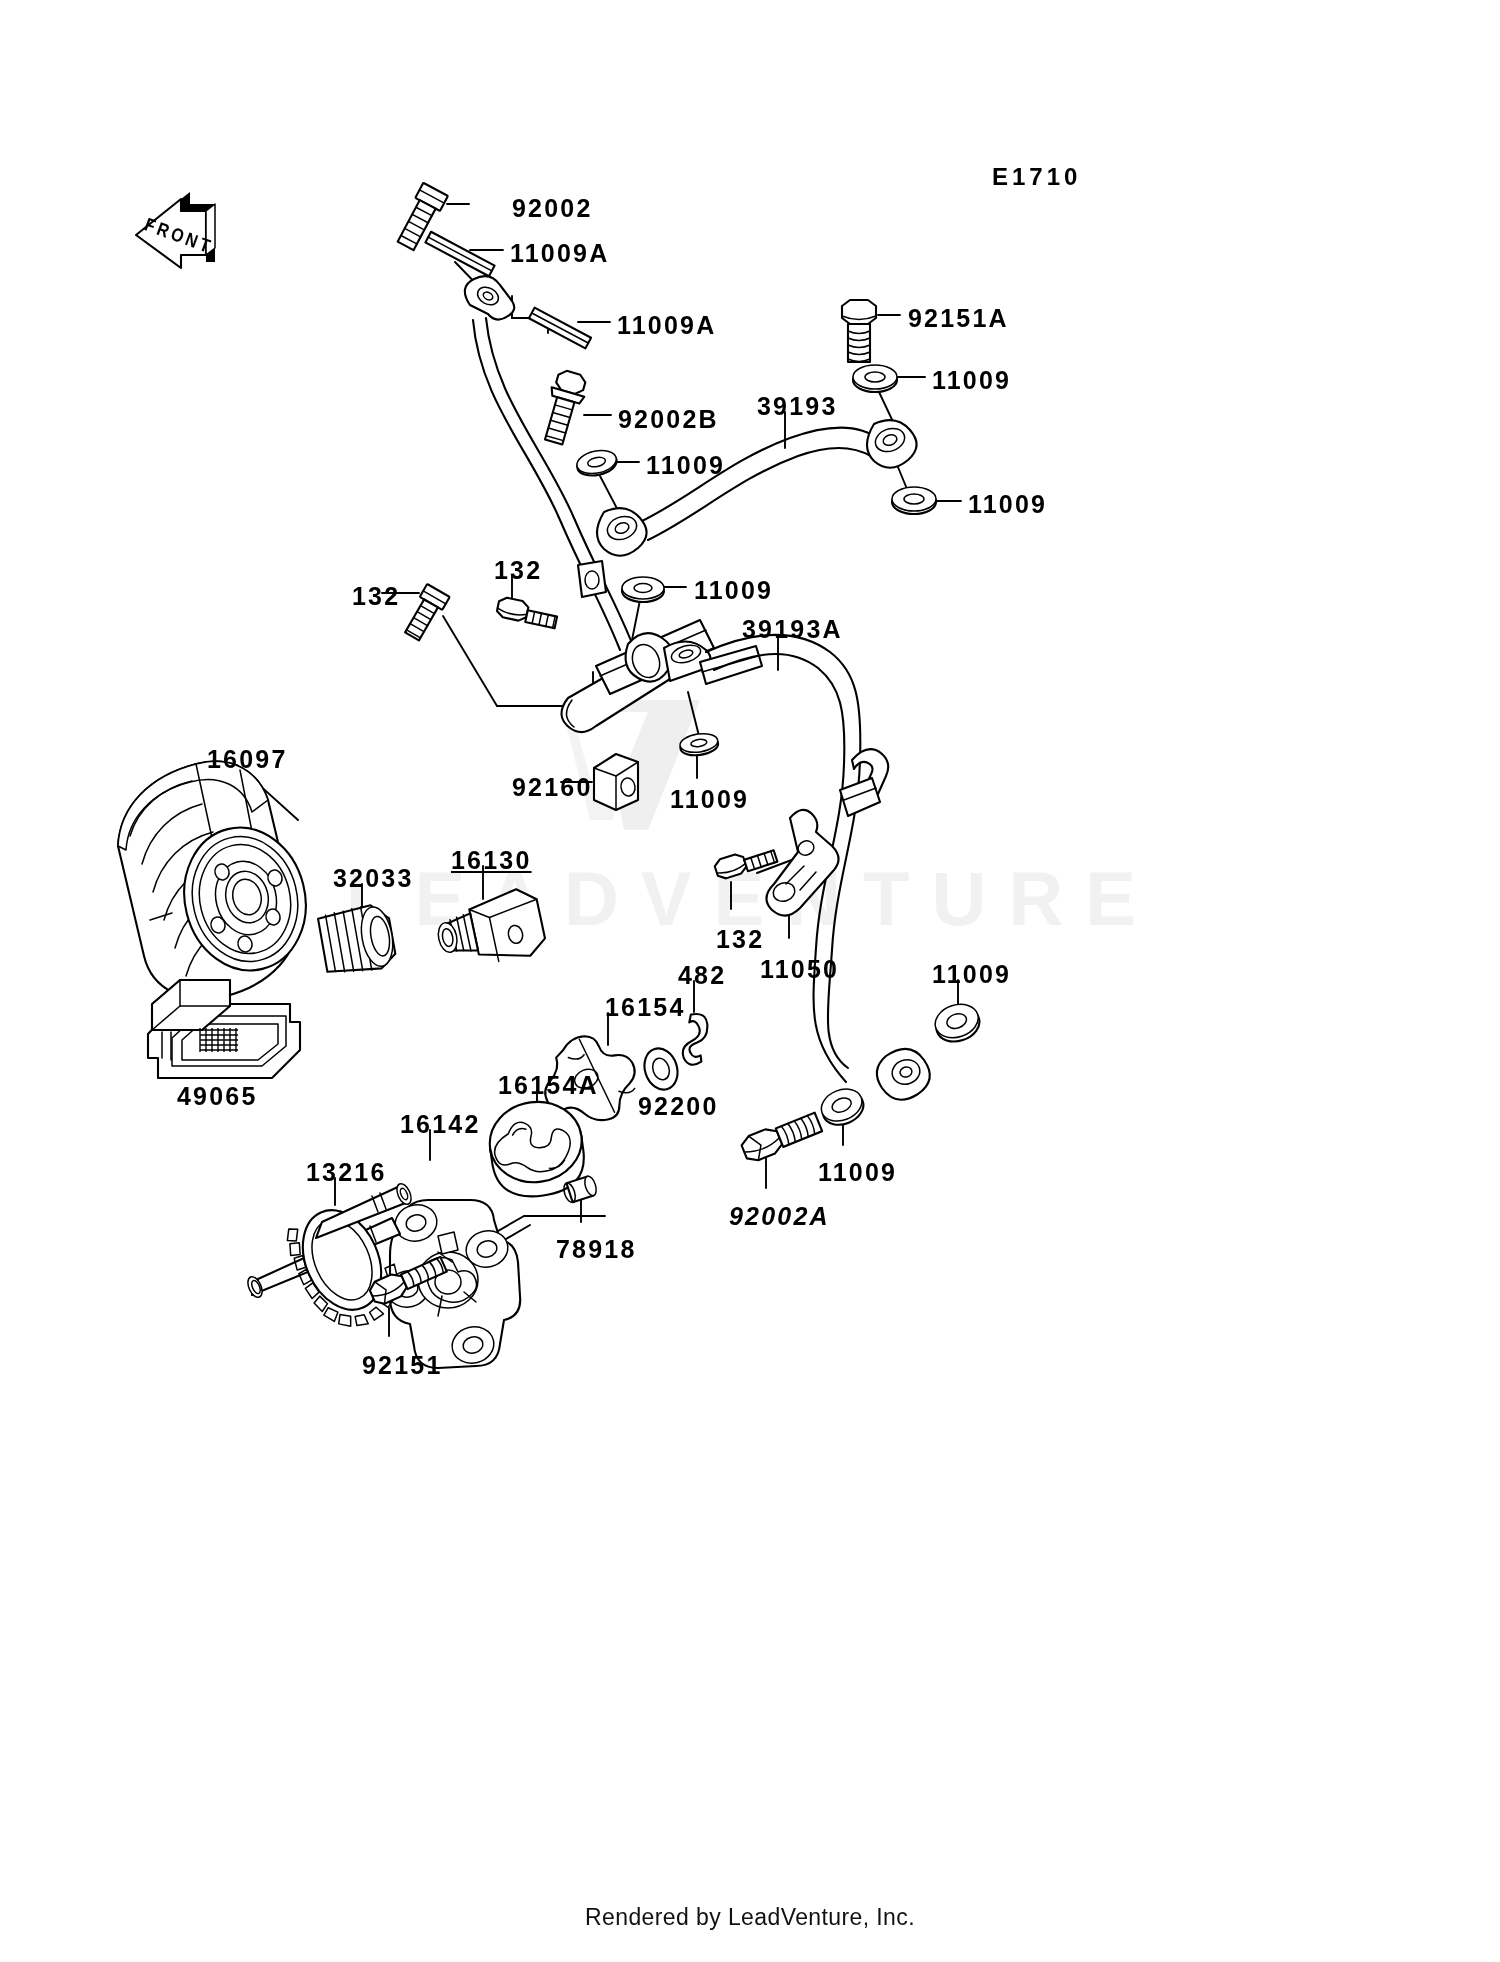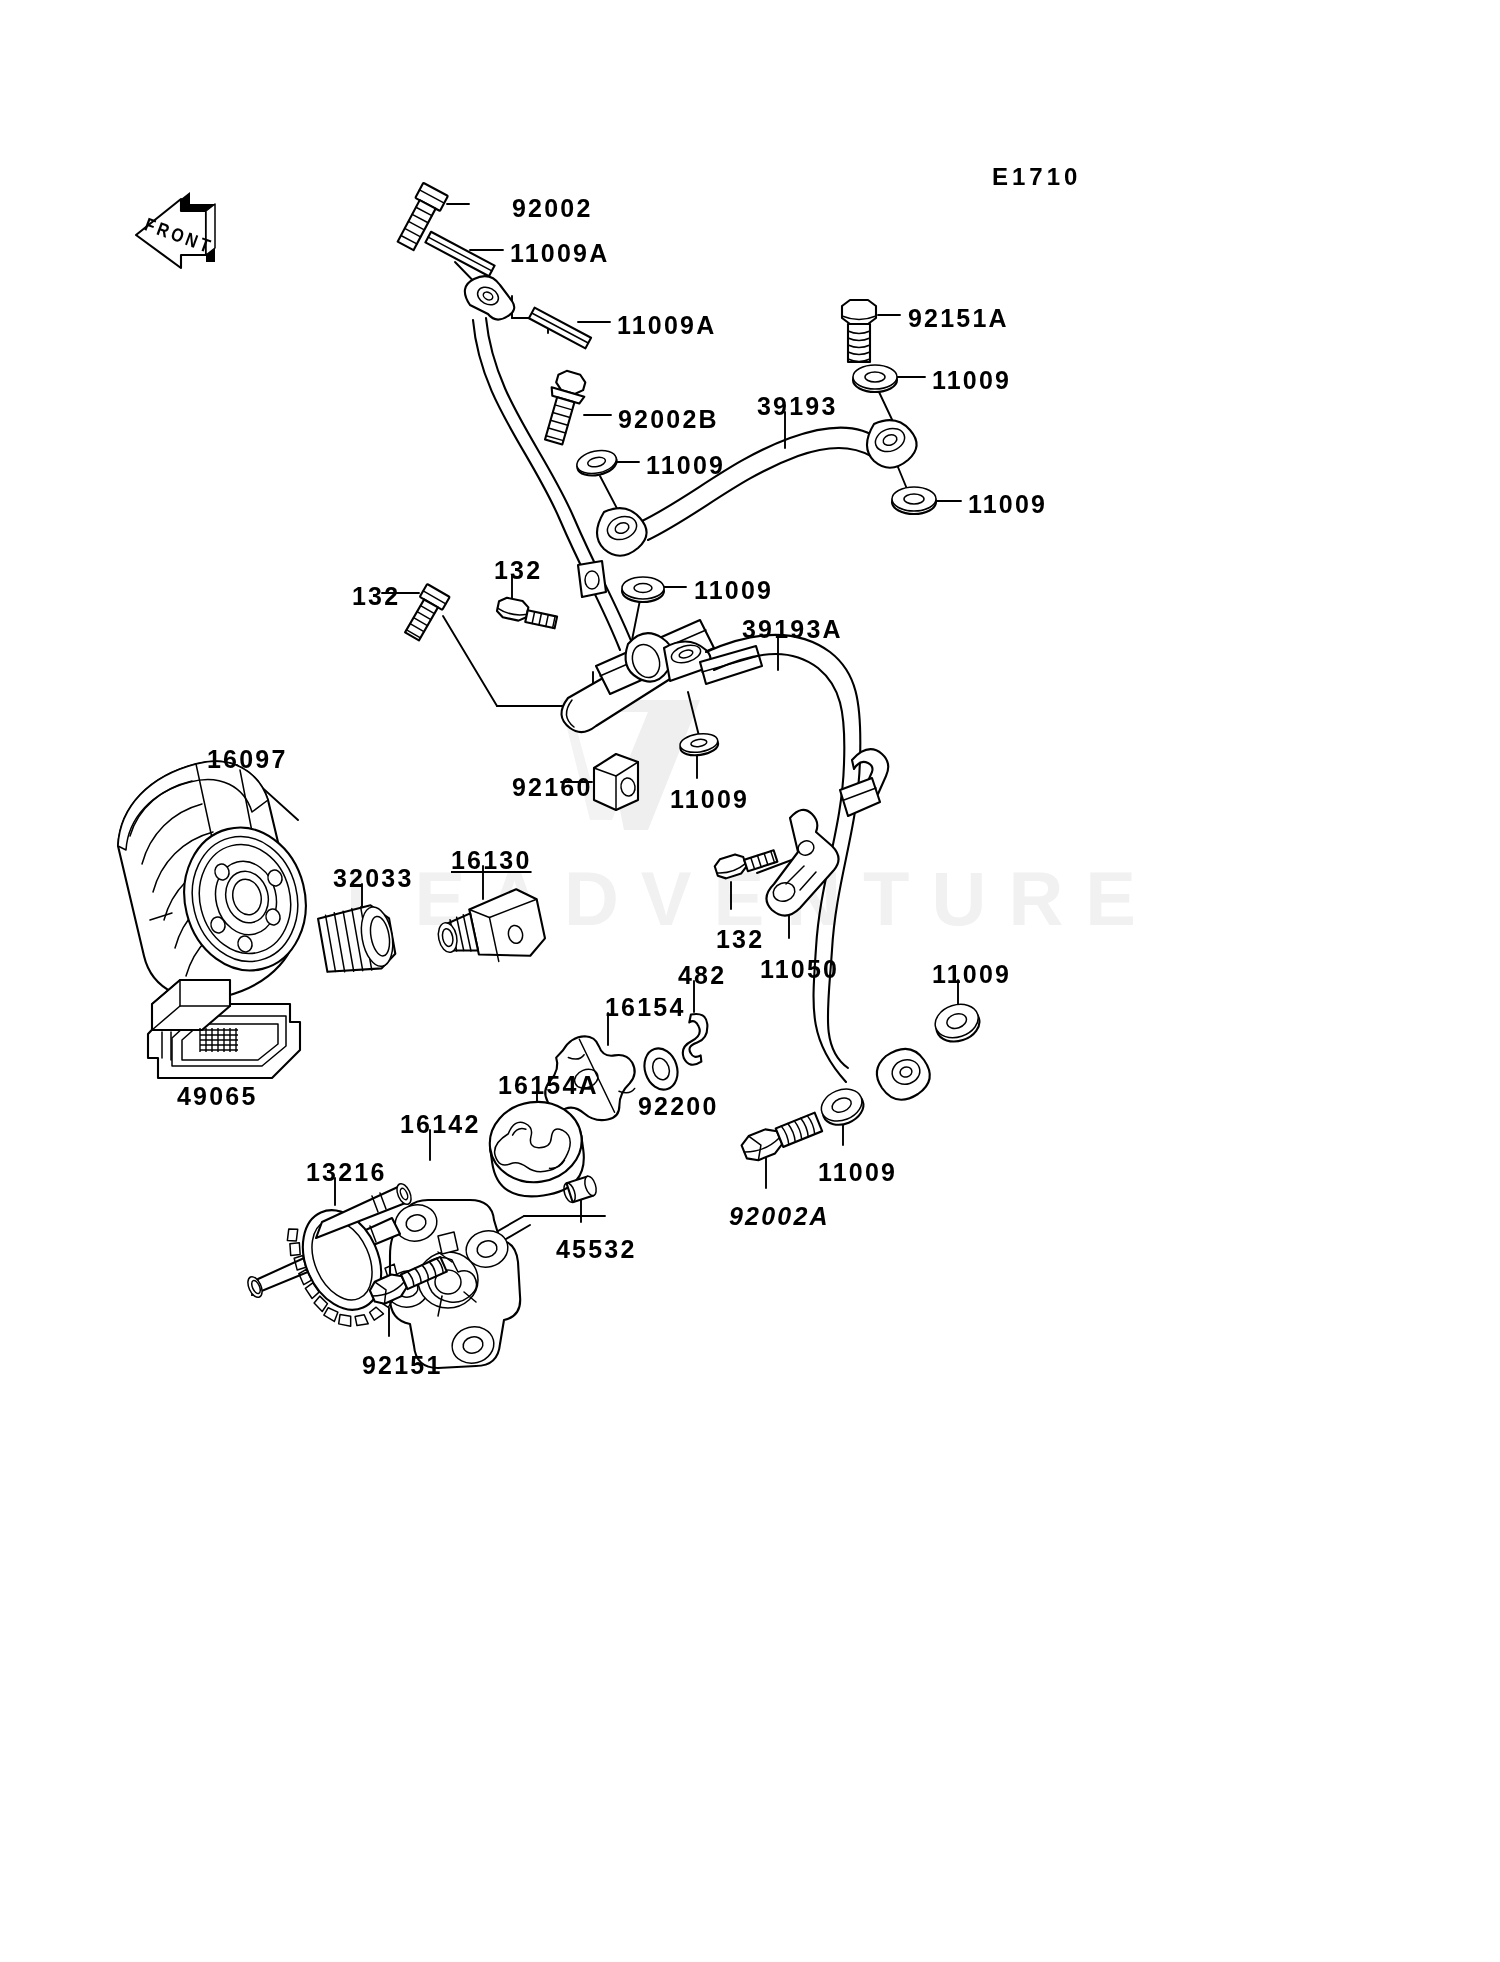--- a/index.html
+++ b/index.html
@@ -642,19 +642,20 @@
   <div class="lbl" style="left:932px;top:962px;">11009</div>
   <div class="lbl" style="left:678px;top:963px;">482</div>
   <div class="lbl" style="left:605px;top:995px;">16154</div>
   <div class="lbl" style="left:177px;top:1084px;">49065</div>
   <div class="lbl" style="left:498px;top:1073px;">16154A</div>
   <div class="lbl" style="left:638px;top:1094px;">92200</div>
   <div class="lbl" style="left:400px;top:1112px;">16142</div>
   <div class="lbl" style="left:818px;top:1160px;">11009</div>
   <div class="lbl" style="left:306px;top:1160px;">13216</div>
   <div class="lbl" style="left:729px;top:1204px;font-style:italic;">92002A</div>
-  <div class="lbl" style="left:556px;top:1237px;">45532</div>
+  <div class="lbl" style="left:556px;top:1237px;">78918</div>
   <div class="lbl" style="left:362px;top:1353px;">92151</div>
 
   <div class="lbl small" style="left:992px;top:165px;font-size:24px;letter-spacing:4px;">E1710</div>
 
+  <div id="footer">Rendered by LeadVenture, Inc.</div>
 
 </div>
 
 </body></html>

